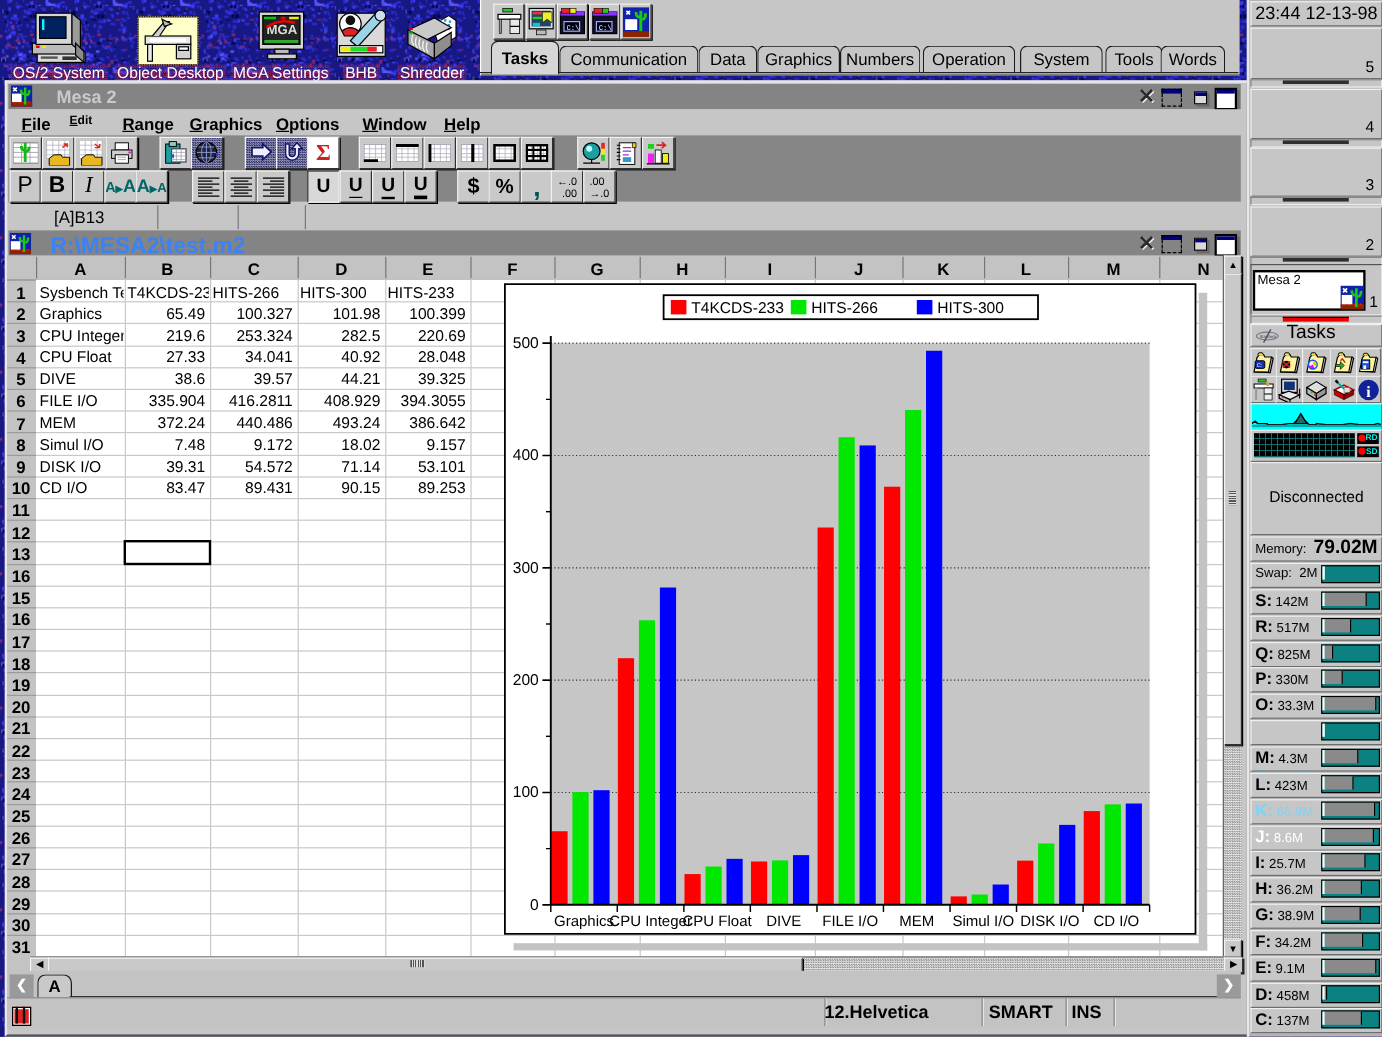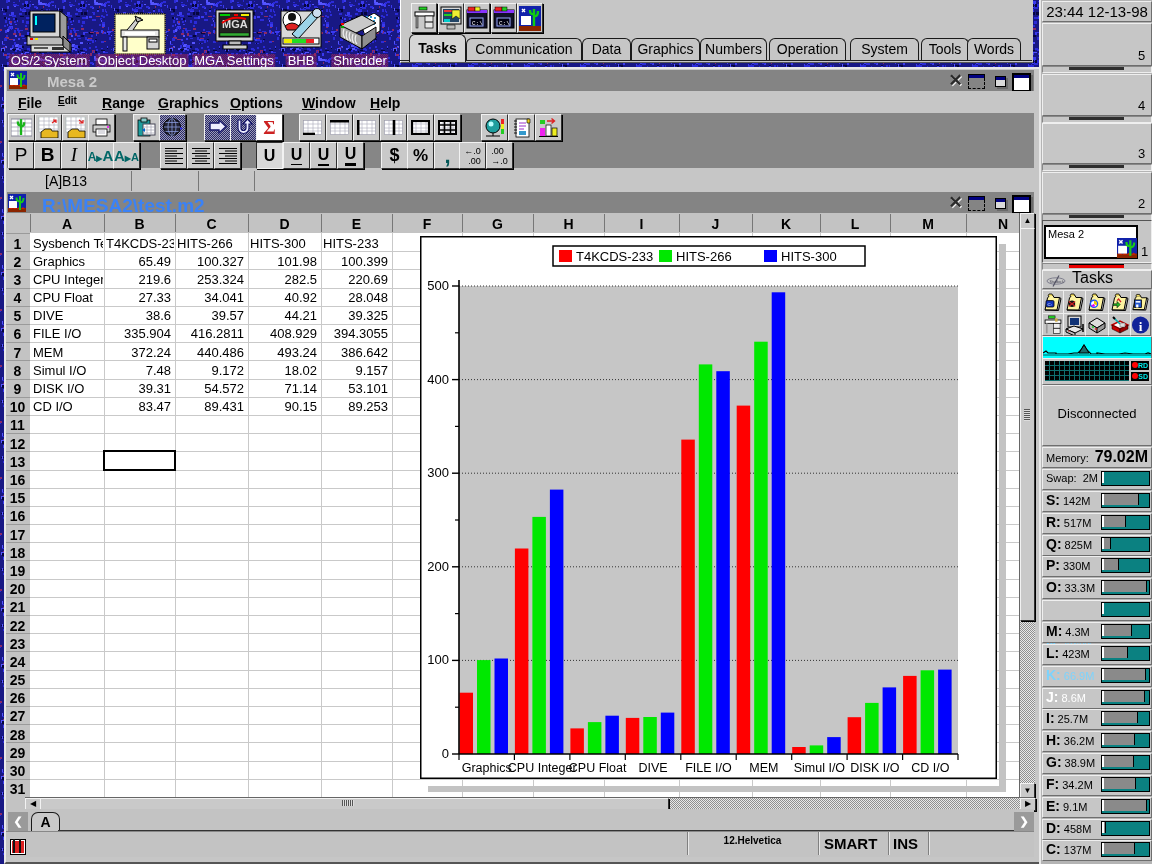--- a/index.html
+++ b/index.html
@@ -934,21 +934,21 @@
 <div class="tb" style="left:31px;top:812px;width:27px;height:19px;line-height:18px;font-weight:bold;background:#c9c9c9;border-radius:7px 7px 0 0">A</div>
 <div class="ab" style="left:58px;top:830px;width:956px;height:1px;background:#333"></div>
 <div class="ab" style="left:6px;top:831px;width:1028px;height:25px;background:#c3c3c3;border-top:1px solid #888"></div>
 <div class="ab" style="left:10px;top:839px;width:14px;height:14px;background:#d22;border:1px solid #000;box-shadow:inset 0 0 0 1px #fff"></div>
 <div class="ab" style="left:13px;top:839px;width:2px;height:14px;background:#111"></div>
 <div class="ab" style="left:19px;top:839px;width:2px;height:14px;background:#111"></div>
 <div class="ab" style="left:687px;top:832px;width:1px;height:23px;background:#808080;border-right:1px solid #e8e8e8"></div>
 <div class="ab" style="left:818px;top:832px;width:1px;height:23px;background:#808080;border-right:1px solid #e8e8e8"></div>
 <div class="ab" style="left:888px;top:832px;width:1px;height:23px;background:#808080;border-right:1px solid #e8e8e8"></div>
 <div class="ab" style="left:928px;top:832px;width:1px;height:23px;background:#808080;border-right:1px solid #e8e8e8"></div>
-<div class="ab" style="left:687px;top:835px;width:131px;text-align:center;font-size:10px;font-weight:bold">12.Helvetica</div>
+<div class="ab" style="left:687px;top:835px;width:131px;text-align:left;font-size:15px;font-weight:bold">12.Helvetica</div>
 <div class="ab" style="left:824px;top:835px;font-size:15px;font-weight:bold">SMART</div>
 <div class="ab" style="left:893px;top:835px;font-size:15px;font-weight:bold">INS</div>
 <div class="ab" style="left:1039px;top:0;width:113px;height:864px;background:#b4b4b4;border-left:2px solid #e8e8e8"></div>
 <div class="pan" style="left:1042px;top:1px;width:108px;height:19px;text-align:center;font-size:15px;line-height:19px;color:#000">23:44 12-13-98</div>
 <div class="pan" style="left:1042px;top:23px;width:108px;height:41px"></div>
 <div class="ab" style="left:1138px;top:48px;font-size:13px;color:#000">5</div>
 <div class="pan" style="left:1042px;top:74px;width:108px;height:40px"></div>
 <div class="ab" style="left:1138px;top:98px;font-size:13px;color:#000">4</div>
 <div class="pan" style="left:1042px;top:123px;width:108px;height:39px"></div>
 <div class="ab" style="left:1138px;top:146px;font-size:13px;color:#000">3</div>

